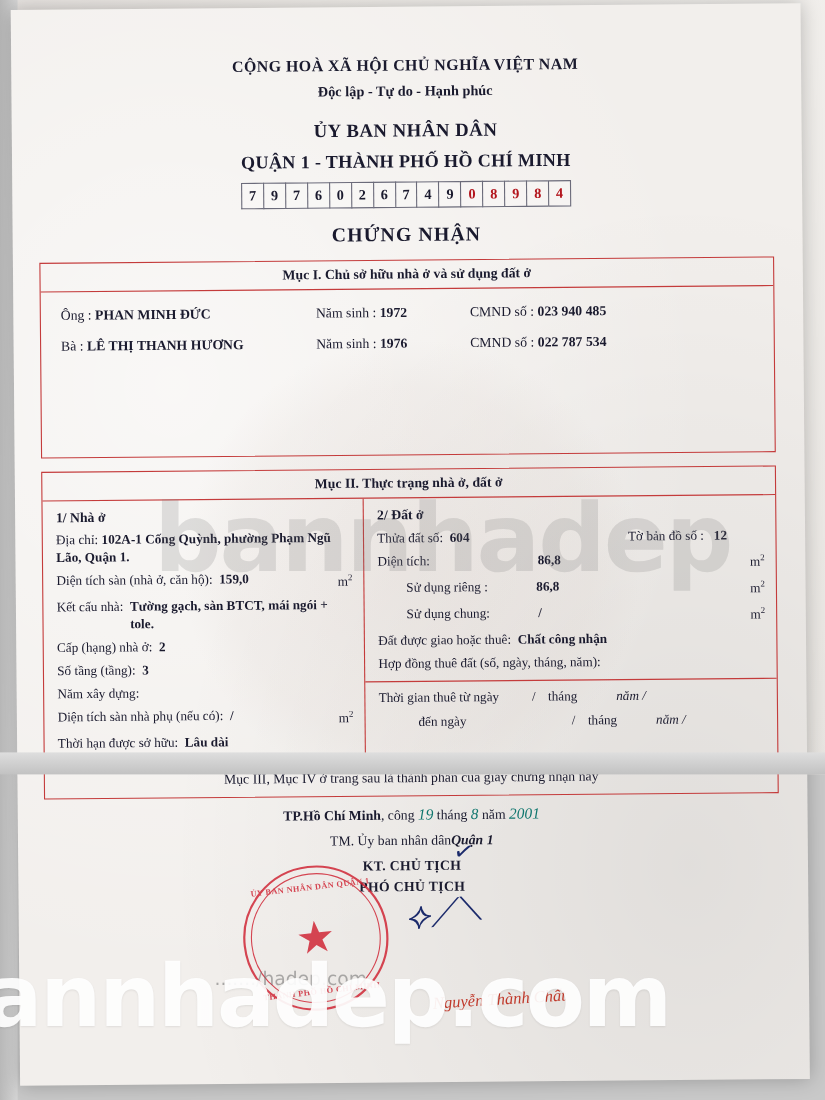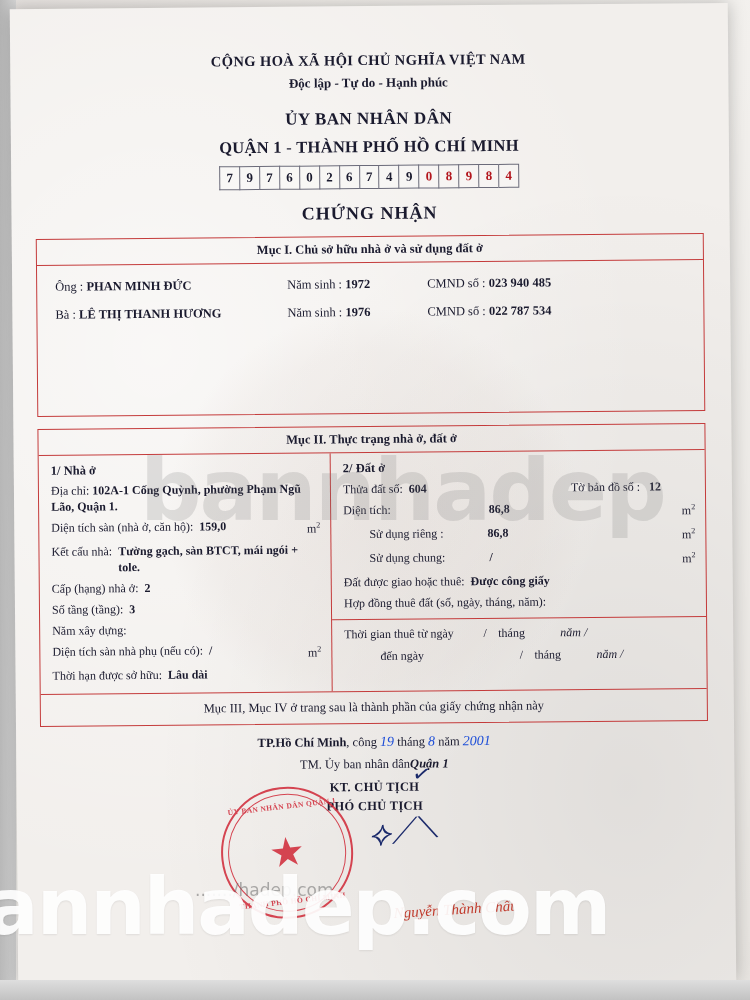--- a/index.html
+++ b/index.html
@@ -4,21 +4,21 @@
 <style>
   html,body{margin:0;padding:0;}
   body{
     width:750px;height:1000px;
     background:#c9c9c9;
     font-family:"Liberation Serif", serif;
     overflow:hidden;
     position:relative;
   }
   #page{
-    position:absolute;left:0;top:0;width:750px;height:1000px;
+    position:absolute;left:0;top:0;width:750px;height:704px;
     background:linear-gradient(120deg,#e6e2df 0%,#efece8 25%,#f3f1ee 55%,#e8e5e1 100%);
   }
   
   #paper{
     position:absolute;
     left:14px;top:6px;width:718px;height:978px;
     background:#f2efec;
     transform:rotate(-0.5deg);
     box-shadow:0 0 18px rgba(0,0,0,.25);
   }
@@ -104,21 +104,21 @@
   .rent-row .y{width:52px;font-style:italic;}
 
   .note{
     text-align:center;font-size:12.5px;padding:8px 0 8px 0;
     border-top:1px solid #c43b3b;
   }
 
   .signblock{margin-top:10px;font-size:12.5px;position:relative;height:190px;}
   .dateline{text-align:center;}
   .dateline .bold{font-weight:bold;}
-  .hw{font-family:"Liberation Serif", serif;font-style:italic;color:#1d4ed8;font-size:14px;}
+  .hw{font-family:"Liberation Serif", serif;font-style:italic;color:#0f766e;font-size:14px;}
   .tm{text-align:center;margin-top:7px;}
   .kt{text-align:center;font-weight:bold;margin-top:8px;letter-spacing:.3px;}
   .pct{text-align:center;font-weight:bold;margin-top:4px;letter-spacing:.3px;}
 
   
   .seal{
     position:absolute;left:180px;top:52px;width:128px;height:128px;
     border-radius:50%;
     border:2.5px solid #cf2030;
     opacity:.82;
@@ -330,21 +330,21 @@
             </div>
 
             <div class="fr indent">
               <span class="k">Sử dụng chung:</span>
               <span class="v" style="margin-left:44px;">/</span>
               <span class="u"><span>m</span><span class="sup">2</span></span>
             </div>
 
             <div class="fr">
               <span class="k">Đất được giao hoặc thuê:</span>
-              <span class="v">Được công giấy</span>
+              <span class="v">Chất công nhận</span>
             </div>
 
             <div class="fr">
               <span class="k">Hợp đồng thuê đất (số, ngày, tháng, năm):</span>
             </div>
 
             <div class="divider-r"></div>
 
             <div class="rent-row">
               <span class="k">Thời gian thuê từ ngày</span>

